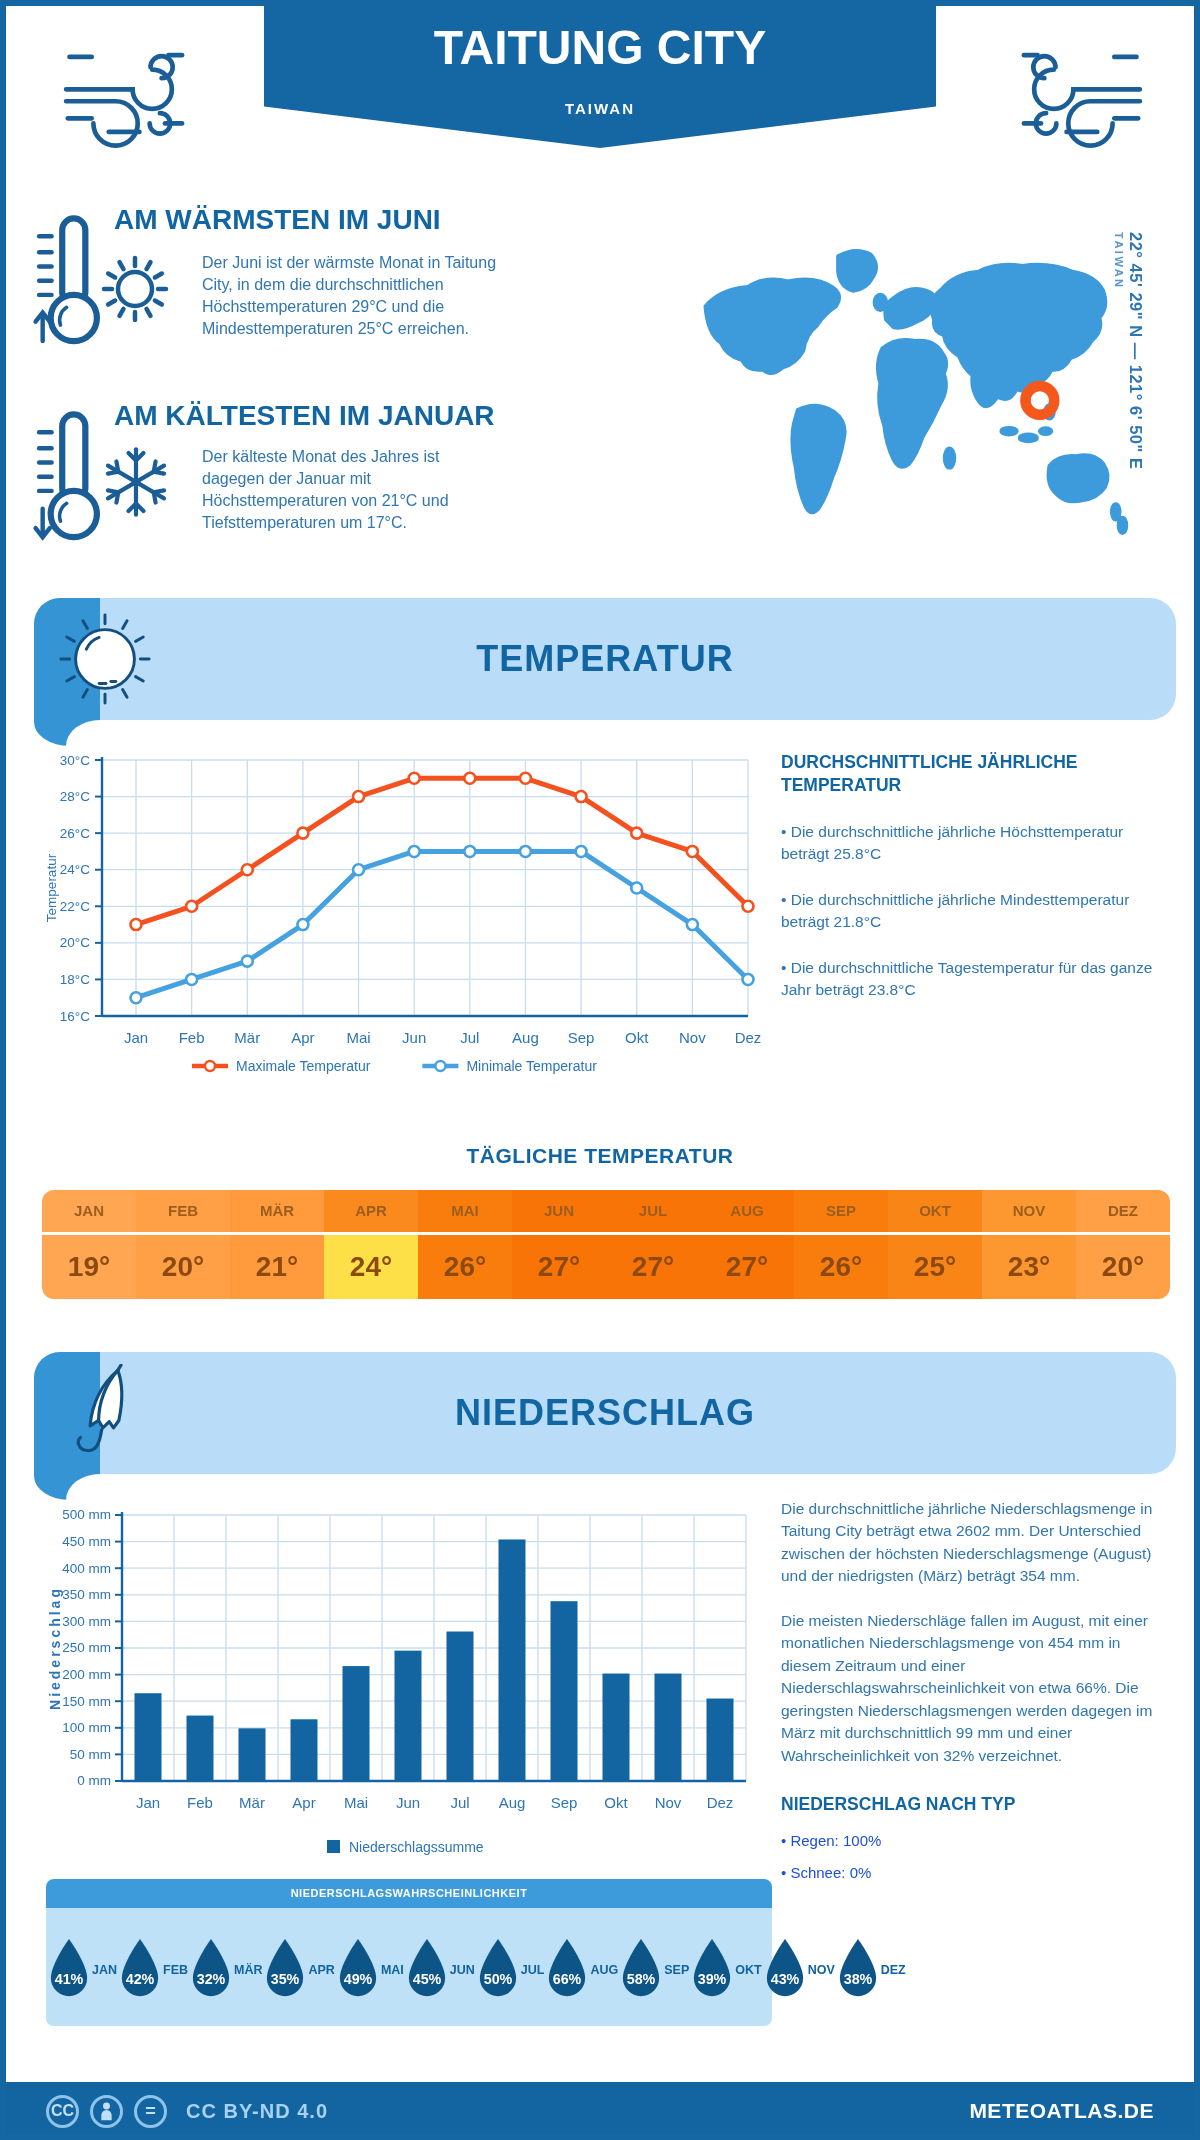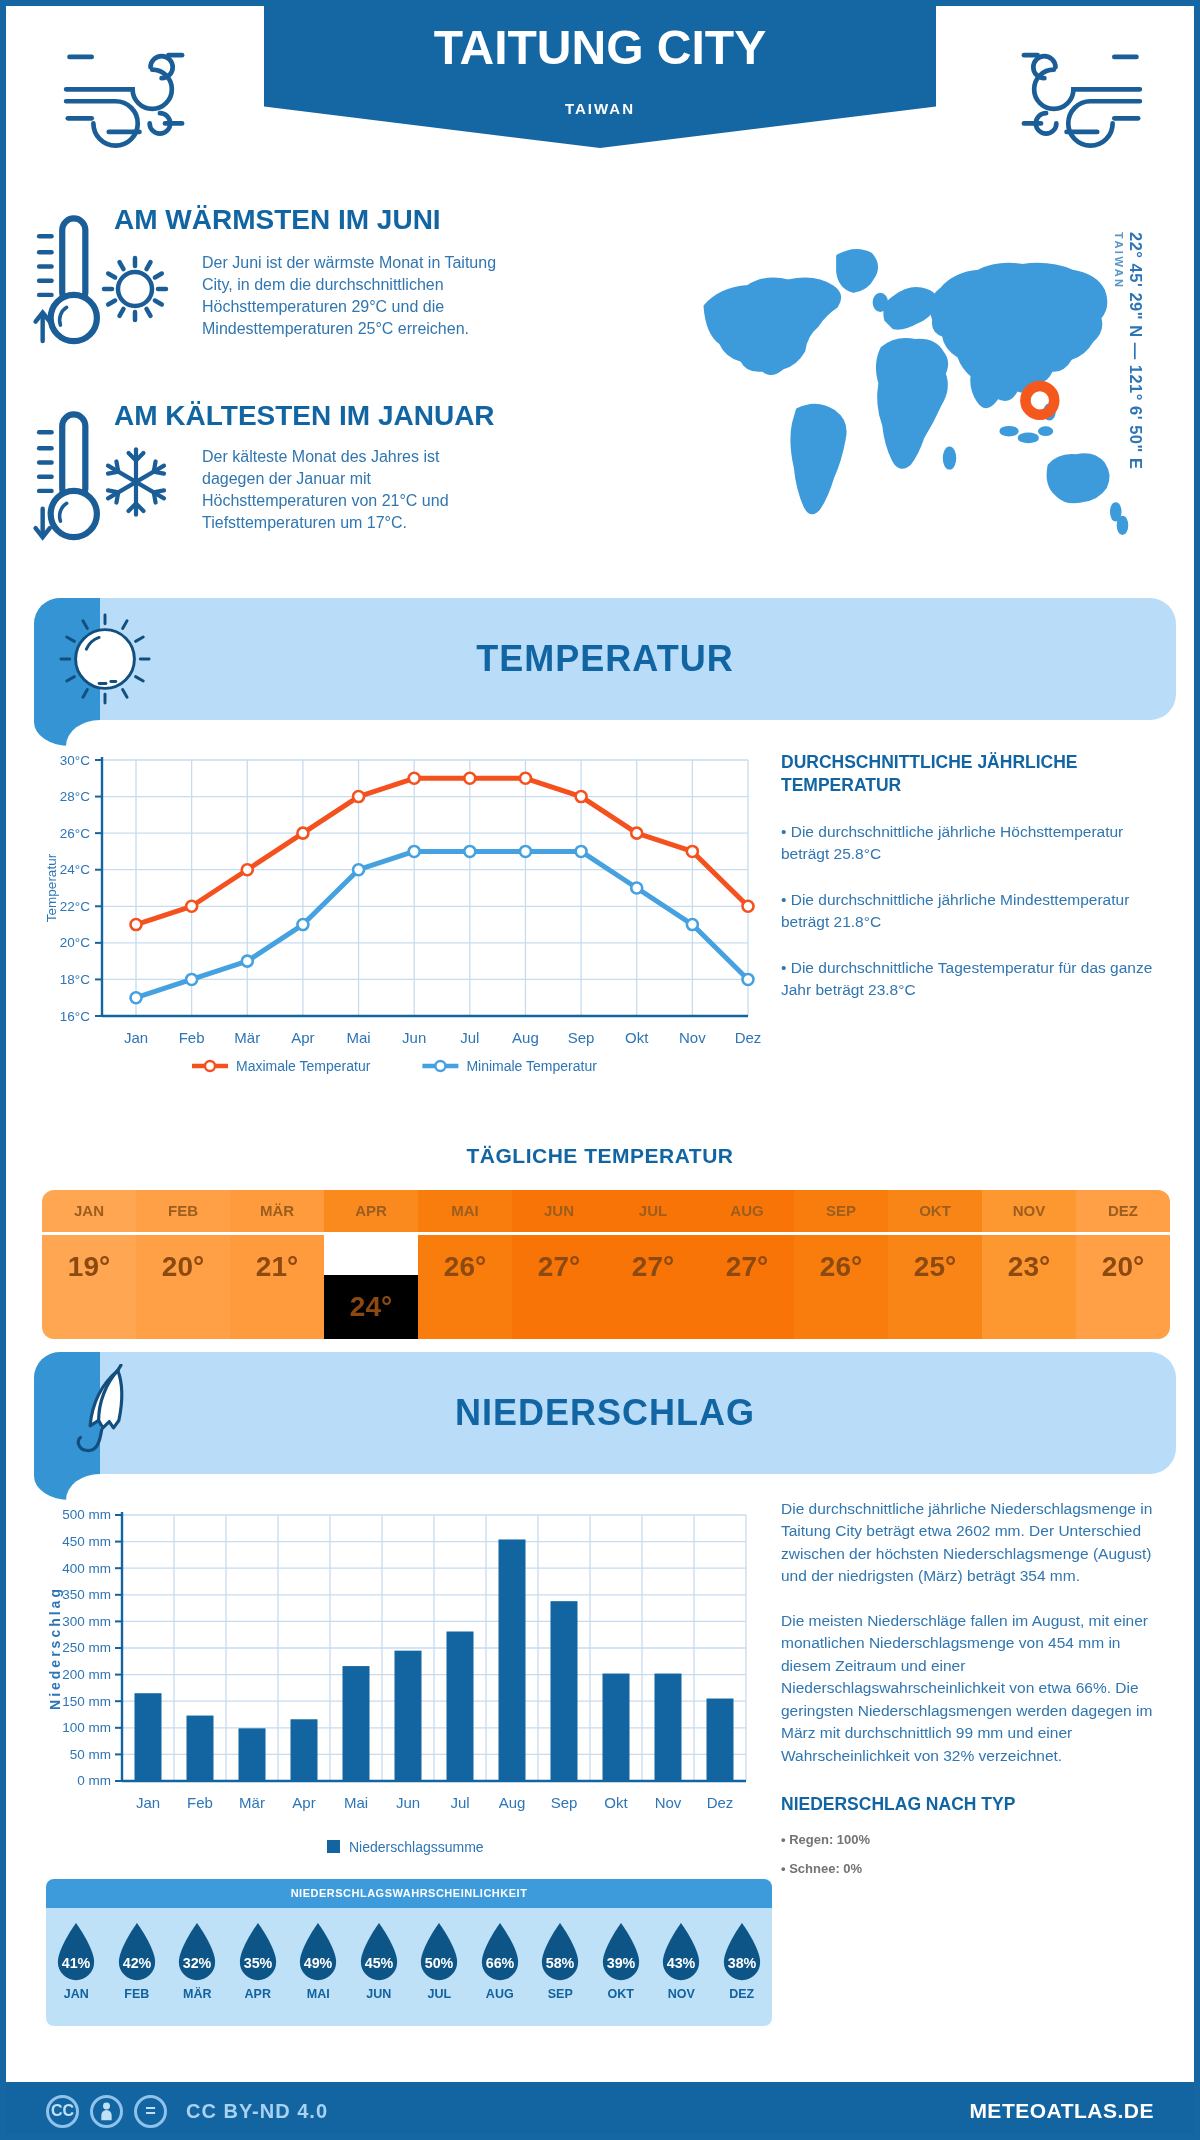--- a/index.html
+++ b/index.html
@@ -49,39 +49,39 @@
   .tick{font-family:"Liberation Sans",sans-serif;font-size:13.5px;fill:#2E75B6;}
   .xlab{font-family:"Liberation Sans",sans-serif;font-size:15px;fill:#2E75B6;}
   .leg{font-family:"Liberation Sans",sans-serif;font-size:14px;fill:#2E75B6;}
   .ylab2{font-family:"Liberation Sans",sans-serif;font-size:14px;font-weight:bold;fill:#2E75B6;letter-spacing:3px;}
 
   
   .col-right{position:absolute;left:775px;width:388px;}
   .col-heading{margin:0 0 24px 0;color:#1265A3;font-size:17.5px;font-weight:bold;line-height:1.3;}
   .bullet{margin:0 0 24px 0;color:#3076B0;font-size:15.5px;line-height:1.42;}
   .para{margin:0 0 22px 0;color:#3076B0;font-size:15.5px;line-height:1.45;}
-  .bullet-small{margin:0 0 10px 0;color:#737373;font-size:13px;line-height:1.5;font-weight:bold;}
+  .bullet-small{margin:0 0 10px 0;color:#1d4ed8;font-size:15px;line-height:1.5;}
 
   
   .daily-heading{position:absolute;left:0;top:1138px;width:100%;text-align:center;color:#1265A3;
         font-size:21px;font-weight:bold;letter-spacing:0.5px;}
   .daily-table{position:absolute;left:36px;top:1184px;width:1128px;border-radius:12px;overflow:hidden;}
   .daily-row{display:flex;}
   .daily-cell{flex:1;text-align:center;}
   .daily-months .daily-cell{line-height:42px;font-size:15px;font-weight:bold;color:#9C5E1E;}
   .daily-divider{height:3px;background:#fff;}
   .daily-values .daily-cell{line-height:64px;font-size:28px;font-weight:bold;color:#8C4A10;}
 
   
   .prob-box{position:absolute;left:40px;top:1873px;width:726px;}
   .prob-header{height:29px;background:#3D9BDC;border-radius:8px 8px 0 0;color:#fff;text-align:center;
         line-height:29px;font-size:11px;font-weight:bold;letter-spacing:0.5px;}
   .prob-body{height:118px;background:#BEE1F8;border-radius:0 0 8px 8px;}
   .prob-row{display:flex;height:100%;}
-  .prob-cell{flex:1;display:flex;flex-direction:column;align-items:center;padding-top:13px;}
+  .prob-cell{flex:1;display:flex;flex-direction:row;align-items:center;padding-top:2px;}
   .prob-month{margin-top:3px;font-size:12.5px;font-weight:bold;color:#11629E;}
 
   
   .footer{position:absolute;left:-6px;bottom:-6px;width:1200px;height:58px;background:#1265A0;
         display:flex;align-items:center;padding:0 46px;box-sizing:border-box;}
   .cc-icon{width:33px;height:33px;border:3px solid #8FC3EC;border-radius:50%;margin-right:11px;
         display:flex;align-items:center;justify-content:center;color:#BFE0F8;flex:0 0 auto;}
   .cc-icon.text{font-size:16px;font-weight:bold;letter-spacing:0px;}
   .license{margin-left:8px;color:#A9D2F2;font-size:20px;font-weight:bold;letter-spacing:1px;}
   .brand{margin-left:auto;color:#fff;font-size:21px;font-weight:bold;letter-spacing:0.5px;}
@@ -342,21 +342,21 @@
         <div class="daily-cell" data-name="daily-month-cell" style="background: rgb(249, 125, 13);">SEP</div>
         <div class="daily-cell" data-name="daily-month-cell" style="background: rgb(250, 133, 23);">OKT</div>
         <div class="daily-cell" data-name="daily-month-cell" style="background: rgb(253, 151, 48);">NOV</div>
         <div class="daily-cell" data-name="daily-month-cell" style="background: rgb(255, 160, 70);">DEZ</div>
       </div>
     <div class="daily-divider" data-name="table-divider"></div>
     <div class="daily-row daily-values" id="daily-values" data-name="daily-values-row">
         <div class="daily-cell" data-name="daily-value-cell" style="background: rgb(255, 166, 83);">19°</div>
         <div class="daily-cell" data-name="daily-value-cell" style="background: rgb(255, 160, 70);">20°</div>
         <div class="daily-cell" data-name="daily-value-cell" style="background: rgb(255, 155, 61);">21°</div>
-        <div class="daily-cell" data-name="daily-value-cell" style="background: #000000; margin-top: 40px;">24°</div>
+        <div class="daily-cell" data-name="daily-value-cell" style="background: #fde047;">24°</div>
         <div class="daily-cell" data-name="daily-value-cell" style="background: rgb(249, 125, 13);">26°</div>
         <div class="daily-cell" data-name="daily-value-cell" style="background: rgb(248, 116, 6);">27°</div>
         <div class="daily-cell" data-name="daily-value-cell" style="background: rgb(248, 116, 6);">27°</div>
         <div class="daily-cell" data-name="daily-value-cell" style="background: rgb(248, 116, 6);">27°</div>
         <div class="daily-cell" data-name="daily-value-cell" style="background: rgb(249, 125, 13);">26°</div>
         <div class="daily-cell" data-name="daily-value-cell" style="background: rgb(250, 133, 23);">25°</div>
         <div class="daily-cell" data-name="daily-value-cell" style="background: rgb(253, 151, 48);">23°</div>
         <div class="daily-cell" data-name="daily-value-cell" style="background: rgb(255, 160, 70);">20°</div>
       </div>
   </div>

